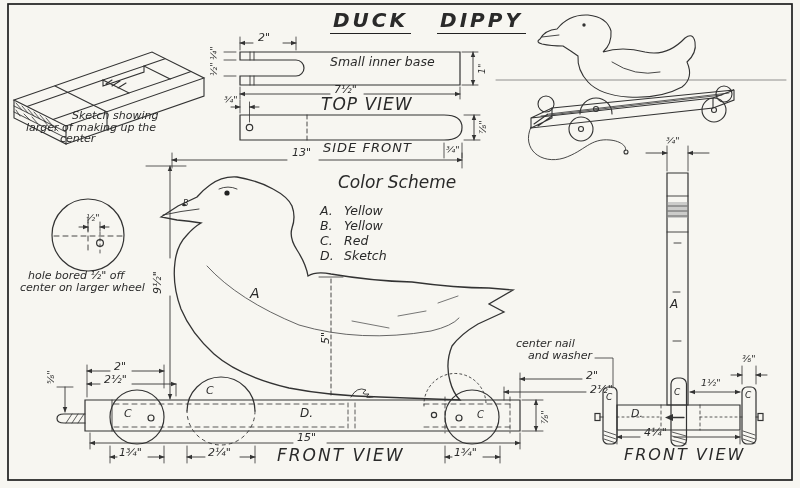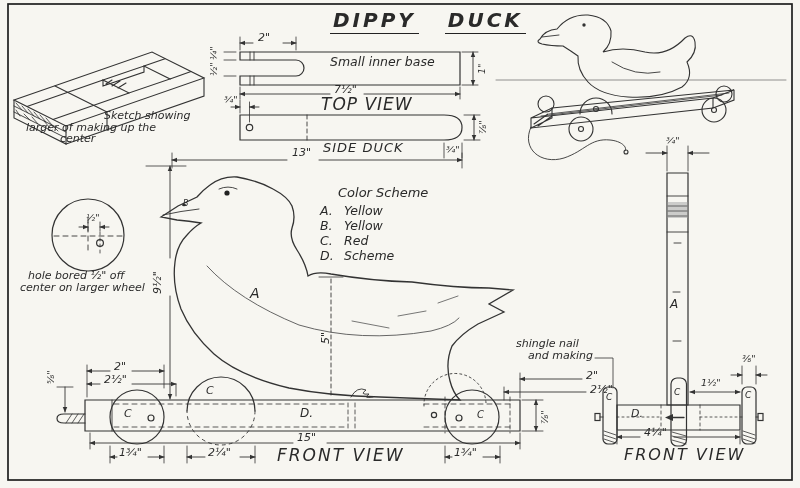--- a/index.html
+++ b/index.html
@@ -206,65 +206,65 @@
     <line x1="731" y1="375" x2="742" y2="375" marker-end="url(#ar)" stroke-width="0.9"></line>
     <line x1="767" y1="375" x2="756" y2="375" marker-end="url(#ar)" stroke-width="0.9"></line>
     <path d="M617,431 V444 M740,431 V444" stroke-width="0.8"></path>
     <line x1="640" y1="437" x2="617" y2="437" marker-end="url(#ar)" stroke-width="0.9"></line>
     <line x1="674" y1="437" x2="740" y2="437" marker-end="url(#ar)" stroke-width="0.9"></line>
     <path d="M595,358 H613 V388" stroke-width="0.8"></path>
   </g>
 </svg>
 
 <div class="lbl title" style="left:330px;top:10px;">
+  <span>DUCK</span>
   <span>DIPPY</span>
-  <span>DUCK</span>
 </div>
 
 <div class="lbl note" style="left:14px;top:110px;">
-  <div style="padding-left:90px">Sketch showing</div>
+  <div style="padding-left:58px">Sketch showing</div>
   <div style="padding-left:12px">larger of making up the</div>
   <div style="padding-left:46px">center</div>
 </div>
 
 <div class="lbl dim" style="left:258px;top:32px;">2"</div>
 <div class="lbl dims rot" style="left:209px;top:60px;">¼"</div>
 <div class="lbl dims rot" style="left:209px;top:76px;">½"</div>
 <div class="lbl part" style="left:330px;top:55px;">Small inner base</div>
 <div class="lbl dim" style="left:334px;top:84px;">7½"</div>
 <div class="lbl dims rot" style="left:477px;top:74px;">1"</div>
 <div class="lbl" style="left:321px;top:96px;font-size:17px;letter-spacing:1px;">TOP VIEW</div>
 
 <div class="lbl dims" style="left:224px;top:95px;">¾"</div>
 <div class="lbl dims rot" style="left:478px;top:134px;">⅞"</div>
 <div class="lbl dims" style="left:446px;top:145px;">¾"</div>
-<div class="lbl" style="left:323px;top:141px;font-size:13px;letter-spacing:1px;">SIDE DUCK</div>
+<div class="lbl" style="left:323px;top:141px;font-size:13px;letter-spacing:1px;">SIDE FRONT</div>
 <div class="lbl dim" style="left:292px;top:147px;">13"</div>
 
 <div class="lbl dims" style="left:86px;top:213px;">½"</div>
 <div class="lbl note" style="left:28px;top:270px;">hole bored ½" off</div>
 <div class="lbl note" style="left:20px;top:282px;">center on larger wheel</div>
 
-<div class="lbl" style="left:338px;top:186px;font-size:13px;">Color Scheme</div>
+<div class="lbl" style="left:338px;top:174px;font-size:17px;">Color Scheme</div>
 <div class="lbl" style="left:320px;top:204px;">
   <div class="keyrow">
     <span class="k">A.</span>
     <span>Yellow</span>
   </div>
   <div class="keyrow">
     <span class="k">B.</span>
     <span>Yellow</span>
   </div>
   <div class="keyrow">
     <span class="k">C.</span>
     <span>Red</span>
   </div>
   <div class="keyrow">
     <span class="k">D.</span>
-    <span>Scheme</span>
+    <span>Sketch</span>
   </div>
 </div>
 
 <div class="lbl" style="left:250px;top:286px;font-size:14px;">A</div>
 <div class="lbl" style="left:183px;top:200px;font-size:8px;">B</div>
 <div class="lbl dim rot" style="left:320px;top:344px;">5"</div>
 <div class="lbl dim rot" style="left:152px;top:294px;">9½"</div>
 
 <div class="lbl dim" style="left:114px;top:361px;">2"</div>
 <div class="lbl dim" style="left:104px;top:374px;">2½"</div>
@@ -277,22 +277,22 @@
 <div class="lbl viewlabel" style="left:277px;top:447px;font-size:17px;">FRONT VIEW</div>
 <div class="lbl dim" style="left:586px;top:370px;">2"</div>
 <div class="lbl dim" style="left:590px;top:384px;">2½"</div>
 <div class="lbl" style="left:477px;top:410px;font-size:10px;">C</div>
 <div class="lbl dim" style="left:454px;top:447px;">1¾"</div>
 <div class="lbl dims rot" style="left:46px;top:384px;">⅝"</div>
 <div class="lbl dims rot" style="left:540px;top:424px;">⅞"</div>
 
 <div class="lbl dims" style="left:666px;top:136px;">¾"</div>
 <div class="lbl" style="left:670px;top:298px;font-size:12px;">A</div>
-<div class="lbl note" style="left:516px;top:338px;">shingle nail</div>
-<div class="lbl note" style="left:528px;top:350px;">and making</div>
+<div class="lbl note" style="left:516px;top:338px;">center nail</div>
+<div class="lbl note" style="left:528px;top:350px;">and washer</div>
 <div class="lbl dims" style="left:701px;top:378px;">1½"</div>
 <div class="lbl dims" style="left:742px;top:354px;">⅜"</div>
 <div class="lbl" style="left:606px;top:393px;font-size:9px;">C</div>
 <div class="lbl" style="left:674px;top:388px;font-size:9px;">C</div>
 <div class="lbl" style="left:745px;top:391px;font-size:9px;">C</div>
 <div class="lbl" style="left:631px;top:408px;font-size:11px;">D.</div>
 <div class="lbl dim" style="left:644px;top:427px;">4¼"</div>
 <div class="lbl viewlabel" style="left:624px;top:447px;">FRONT VIEW</div>
 
 </div>

